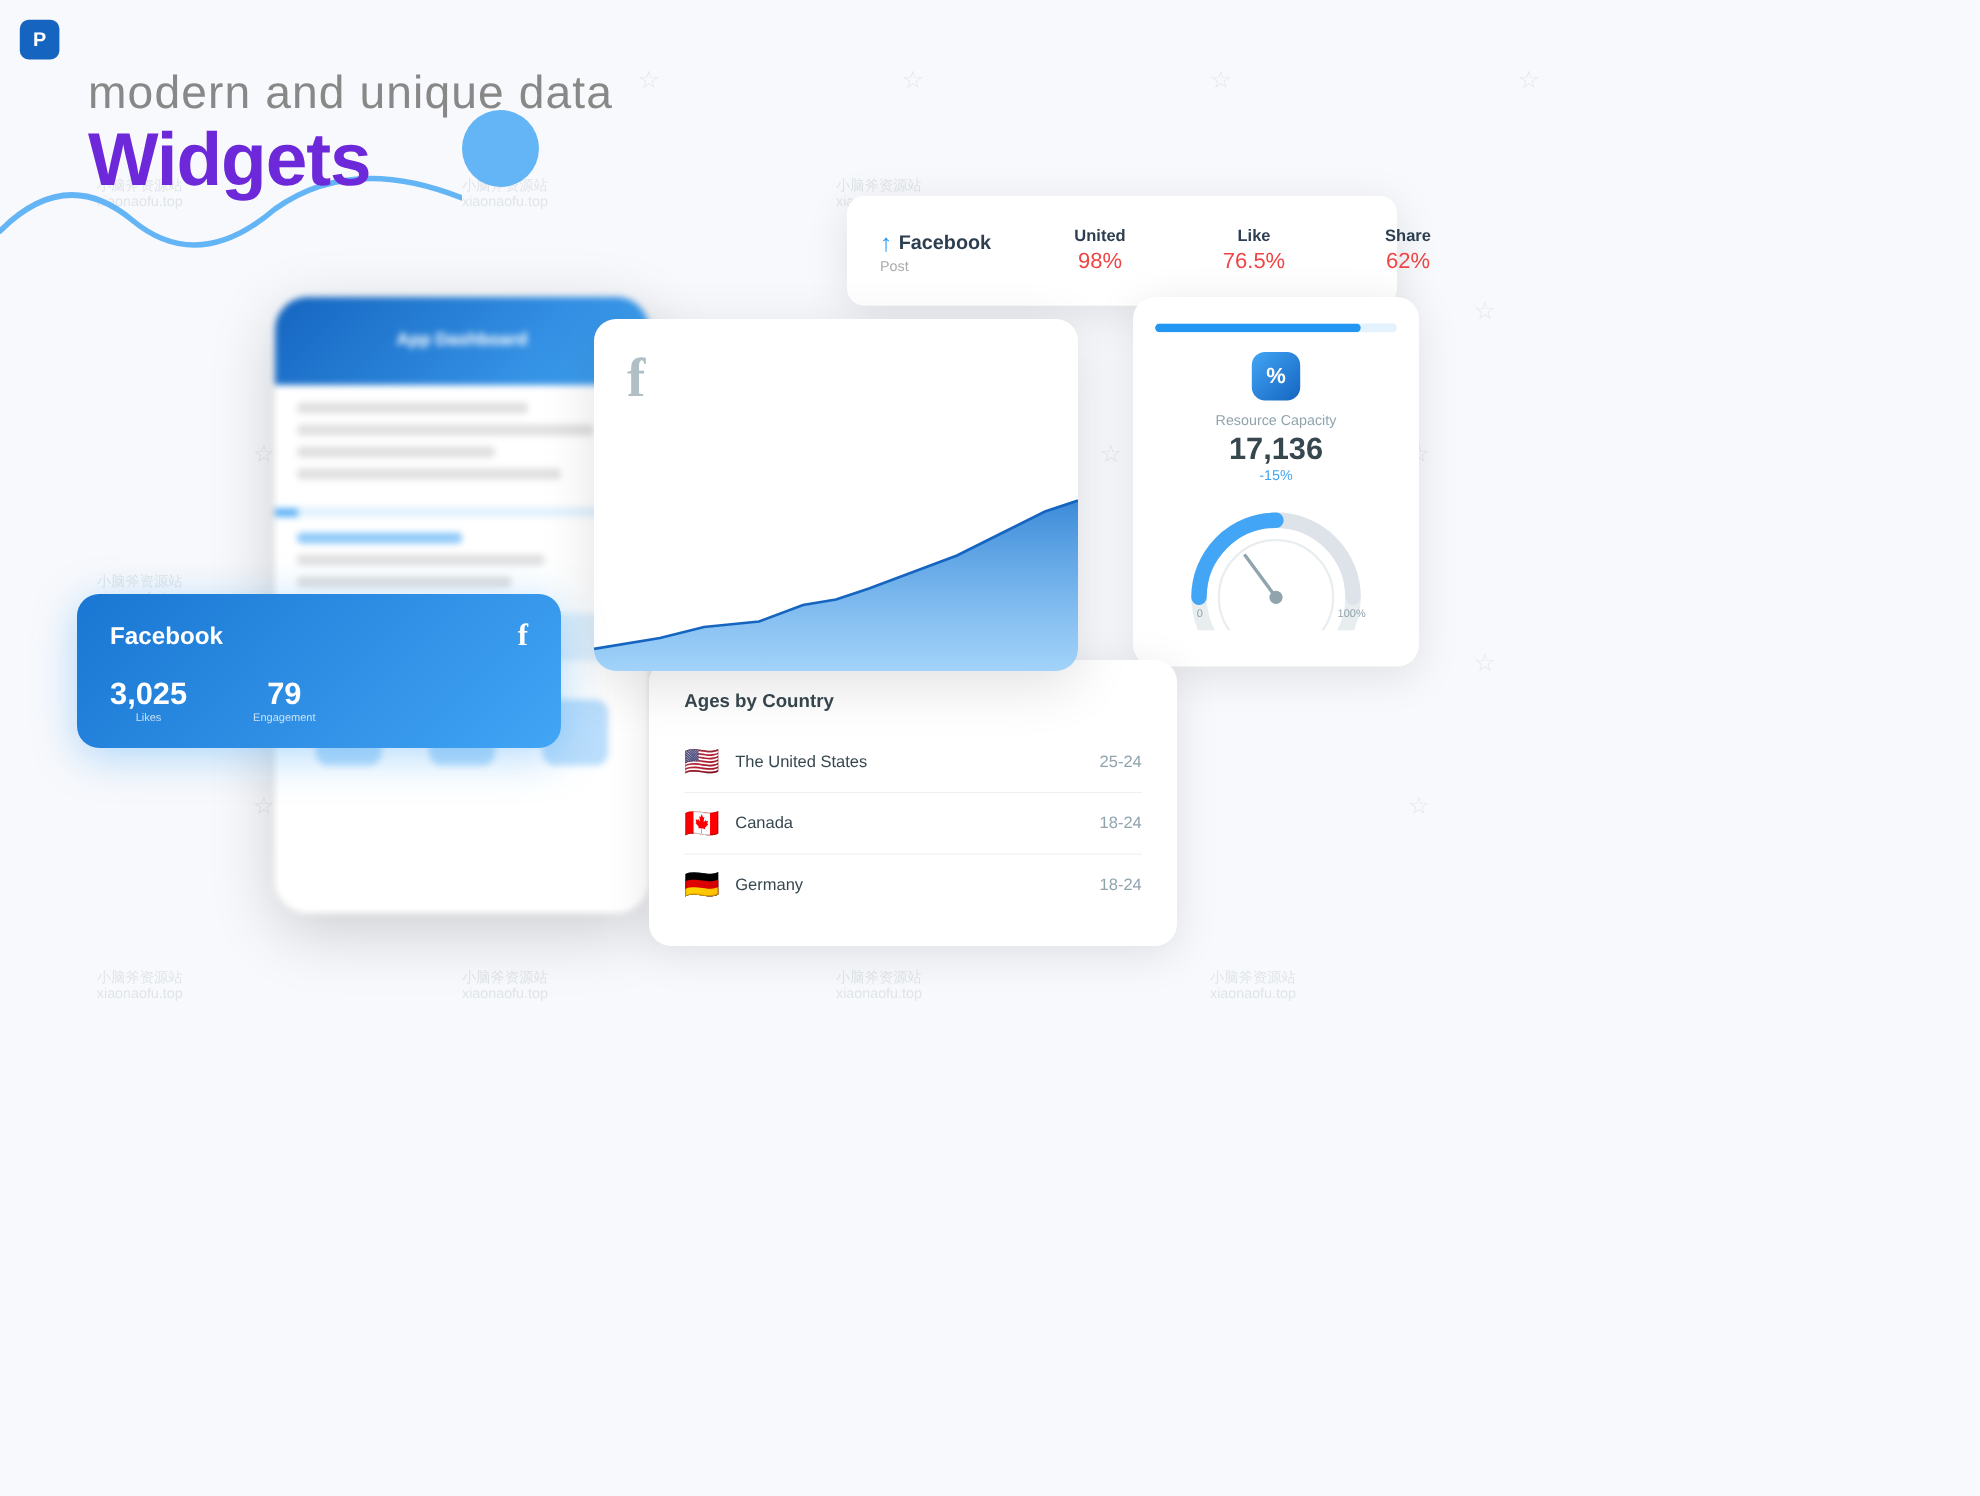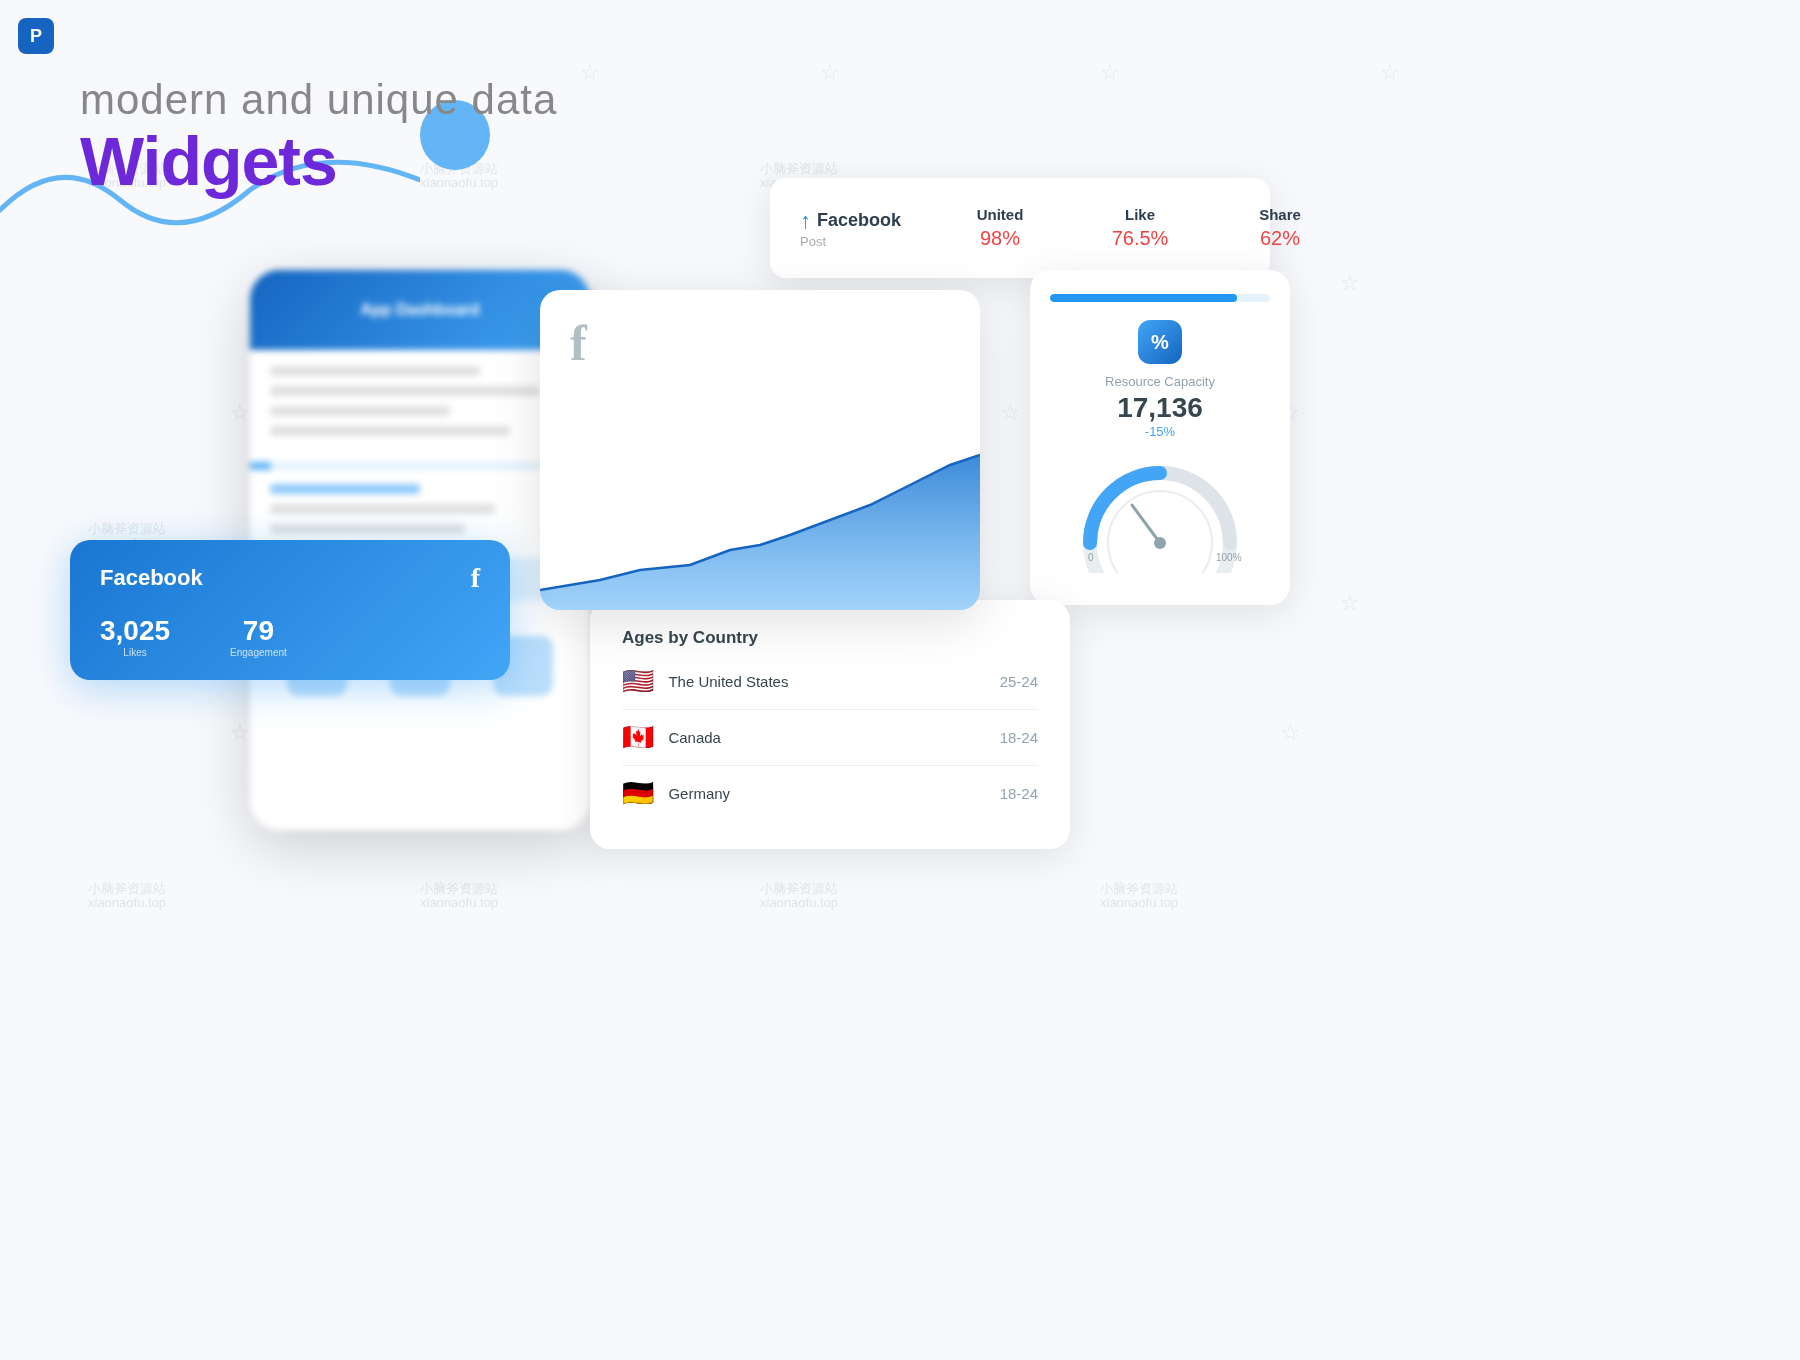--- a/index.html
+++ b/index.html
@@ -29,21 +29,20 @@
       font-size: 18px;
       z-index: 50;
     }
 
     
     .hero-text {
       position: absolute;
       top: 60px;
       left: 80px;
       z-index: 10;
-      margin-top: 16px;
     }
     .hero-subtitle {
       font-size: 42px;
       color: #888;
       font-weight: 300;
       letter-spacing: 1px;
     }
     .hero-title {
       font-size: 68px;
       color: #6d28d9;
@@ -297,21 +296,21 @@
       background: white;
       border-radius: 20px;
       box-shadow: 0 8px 40px rgba(0,0,0,0.10);
       padding: 28px 32px;
       z-index: 20;
     }
     .ages-title {
       font-size: 17px;
       font-weight: 700;
       color: #37474f;
-      margin-bottom: 6px;
+      margin-bottom: 17px;
     }
     .ages-row {
       display: flex;
       align-items: center;
       justify-content: space-between;
       padding: 12px 0;
       border-bottom: 1px solid #f0f0f0;
     }
     .ages-row:last-child { border-bottom: none; }
     .ages-country {

